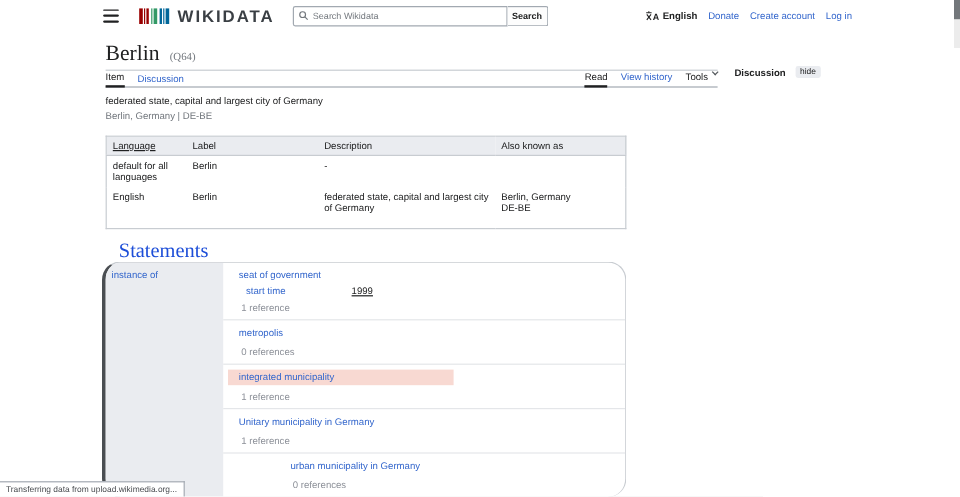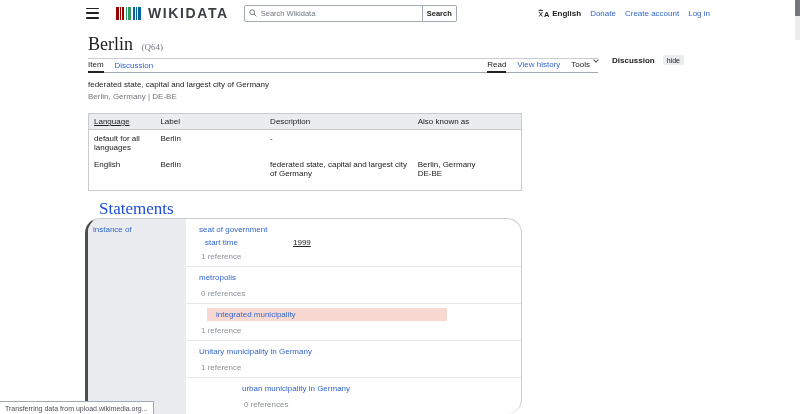--- a/index.html
+++ b/index.html
@@ -79,21 +79,21 @@
   .statements {
     position:absolute; left:85px; top:218px; width:437px; height:196px;
     display:flex; border-top:1px solid #c8ccd1; border-right:1px solid #c8ccd1;
     border-left:3px solid #4a4e52; background:#fff; overflow:hidden;border-radius:15px;
   }
   .prop-cell { width:98px; flex-shrink:0; background:#eaecf0; padding:6px 5px; font-size:8px; }
   .values-col { flex:1; display:flex; flex-direction:column; }
   .statement { border-bottom:1px solid #e4e6e9; padding:4px 0 5px; }
   .statement:last-child { border-bottom:none;padding-left:43px; }
   .value-row { padding:2px 0 2px 13px; font-size:8px; }
-  .statement.highlighted .value-row { background:#f8d9d2; width:240px; margin-left:21px; padding-left:9px; }
+  .statement.highlighted .value-row { background:#f8d9d2; width:188px; margin-left:4px; padding-left:9px; }
   .qual-row { display:flex; margin-top:2px; padding-left:19px; font-size:8px; }
   .qual-prop { width:88px; color:#3366cc; }
   .qual-val { color:#202122;text-decoration:underline; }
   .refs { margin-top:5px; padding-left:15px; font-size:8px; color:#8d9199; cursor:pointer; }
 
   
   .statusbar {
     position:absolute; left:0; bottom:0; z-index:10; background:#fff;
     border:1px solid #a2a9b1; border-left:none; border-bottom:none;
     font-size:7px; color:#4a4d51; padding:2.5px 5px; white-space:nowrap;

